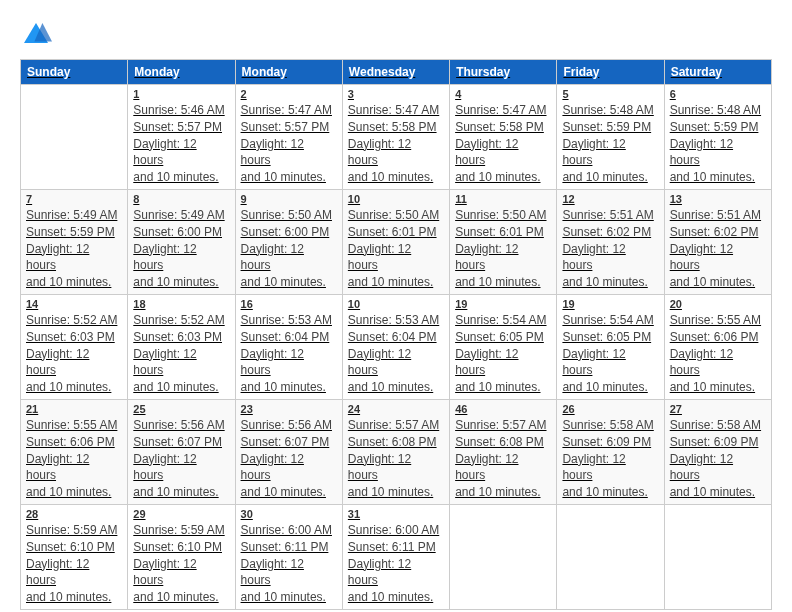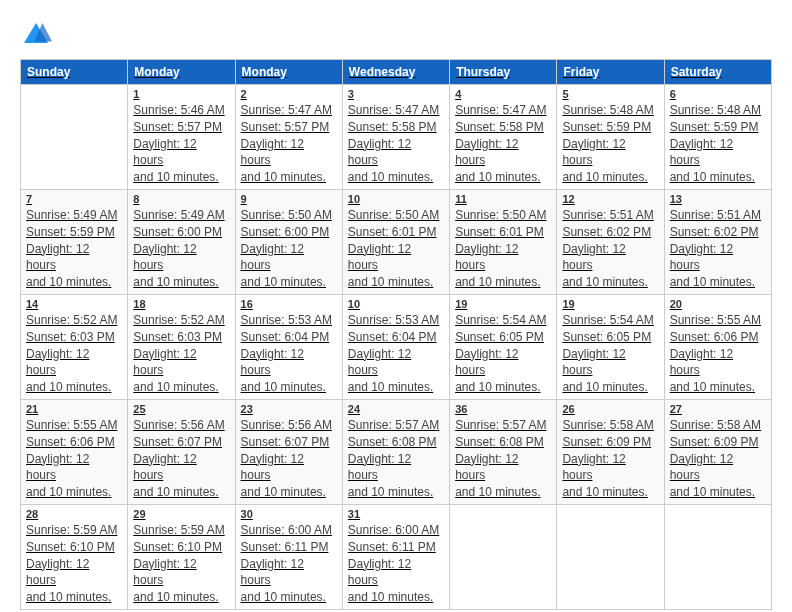--- a/index.html
+++ b/index.html
@@ -304,21 +304,21 @@
 and 10 minutes.</div>
           </td>
           <td>
             <span class="day-num">24</span>
             <div class="day-info" style="white-space: pre-line;">Sunrise: 5:57 AM
 Sunset: 6:08 PM
 Daylight: 12 hours
 and 10 minutes.</div>
           </td>
           <td>
-            <span class="day-num">36</span>
+            <span class="day-num">46</span>
             <div class="day-info" style="white-space: pre-line;">Sunrise: 5:57 AM
 Sunset: 6:08 PM
 Daylight: 12 hours
 and 10 minutes.</div>
           </td>
           <td>
             <span class="day-num">26</span>
             <div class="day-info" style="white-space: pre-line;">Sunrise: 5:58 AM
 Sunset: 6:09 PM
 Daylight: 12 hours

